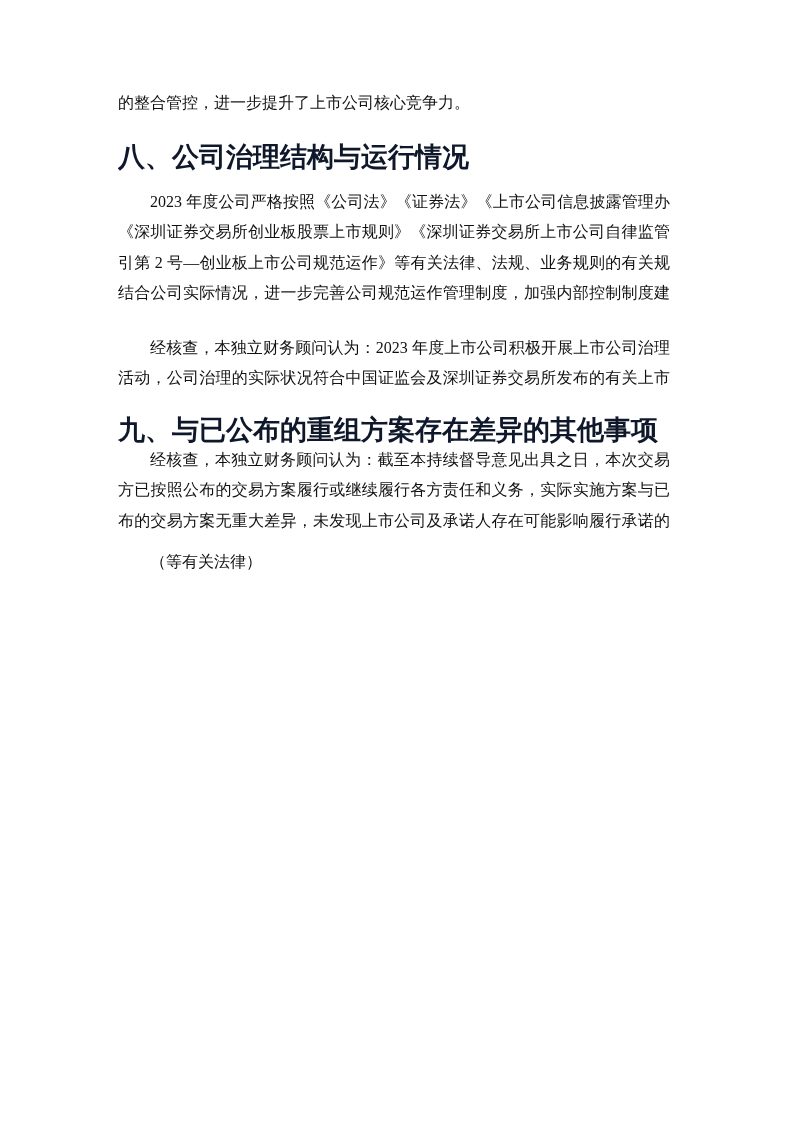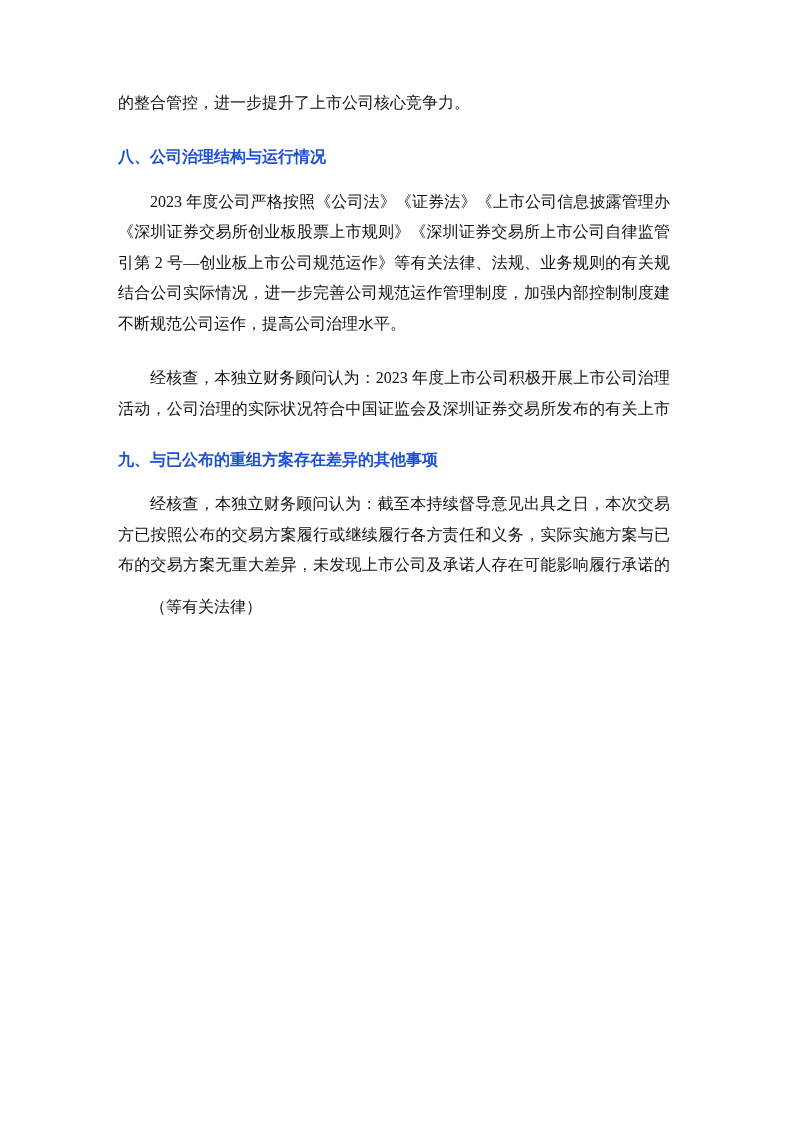--- a/index.html
+++ b/index.html
@@ -36,30 +36,30 @@
   .line.last {
     text-align-last: left;
     white-space: nowrap;
   }
   .indent {
     text-indent: 32px;
   }
   .heading {
     font-family: "Liberation Sans", "DejaVu Sans", sans-serif;
     font-weight: 700;
-    font-size: 16px;
+    font-size: 27px;
     line-height: 30px;
     height: 30px;
-    color: #1d4ed8;
+    color: #0f172a;
     white-space: nowrap;
     overflow: hidden;
   }
   .heading-8 { margin-top: 23px; margin-bottom: 15px; }
   .para-2   { margin-top: 24px; }
-  .heading-9 { margin-top: 21px; margin-bottom: 14px; }
+  .heading-9 { margin-top: 21px; margin-bottom: 0; }
   .closing  { margin-top: 11px; }
   .page-number {
     position: absolute;
     top: 1040px;
     left: 118px;
     width: 556px;
     text-align: right;
     font-size: 14px;
     line-height: 20px;
     color: #ec4899;
@@ -73,21 +73,20 @@
 
     <div class="line last">的整合管控，进一步提升了上市公司核心竞争力。</div>
 
     <div class="heading heading-8">八、公司治理结构与运行情况</div>
 
     <div class="para-1">
       <div class="line full indent">2023 年度公司严格按照《公司法》《证券法》《上市公司信息披露管理办法》</div>
       <div class="line full">《深圳证券交易所创业板股票上市规则》《深圳证券交易所上市公司自律监管指</div>
       <div class="line full">引第 2 号—创业板上市公司规范运作》等有关法律、法规、业务规则的有关规定，</div>
       <div class="line full">结合公司实际情况，进一步完善公司规范运作管理制度，加强内部控制制度建设，</div>
-      <div class="line last">不断规范公司运作，提高公司治理水平。</div>
     </div>
 
     <div class="para-2">
       <div class="line full indent">经核查，本独立财务顾问认为：2023 年度上市公司积极开展上市公司治理</div>
       <div class="line full">活动，公司治理的实际状况符合中国证监会及深圳证券交易所发布的有关上市公</div>
     </div>
 
     <div class="heading heading-9">九、与已公布的重组方案存在差异的其他事项</div>
 
     <div class="para-3">

